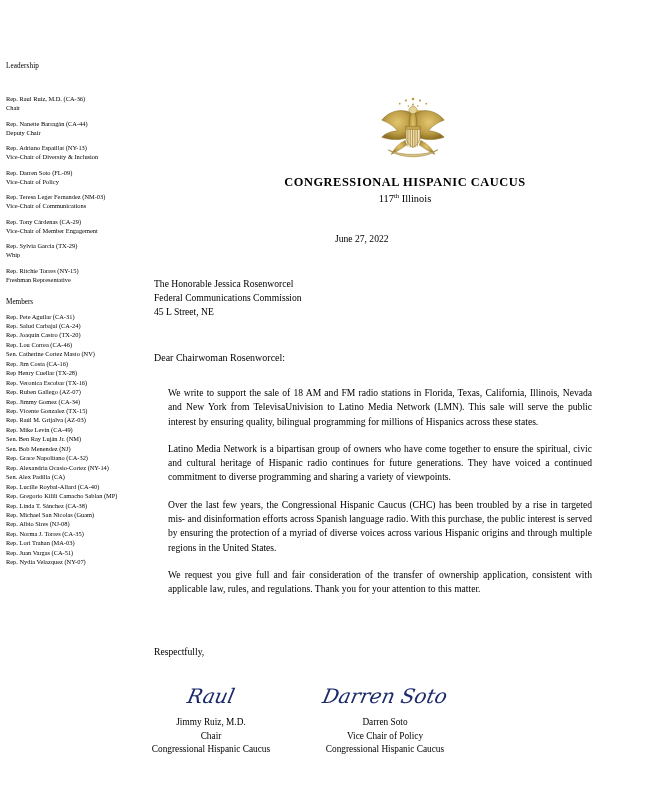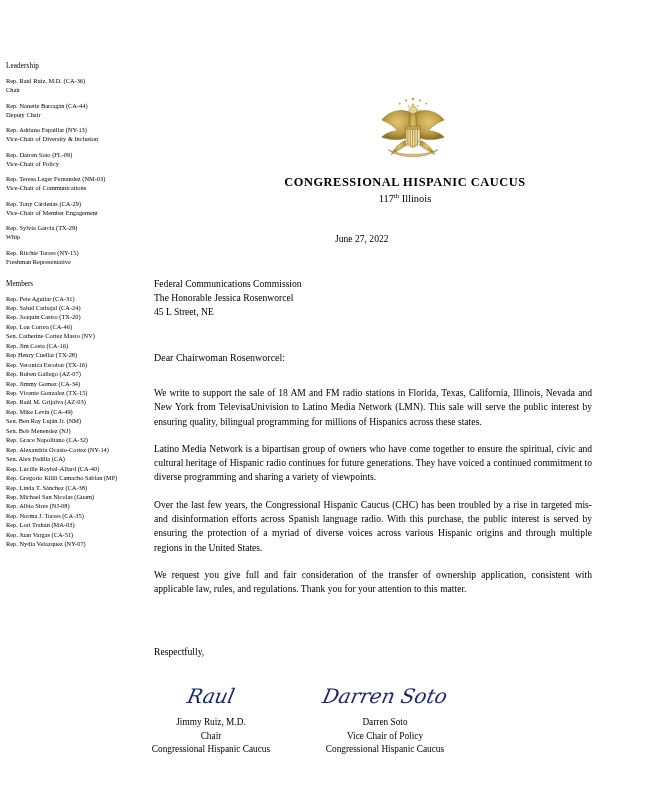--- a/index.html
+++ b/index.html
@@ -20,21 +20,21 @@
   
   .sidebar {
     position: absolute;
     left: 6px;
     top: 62px;
     width: 148px;
   }
   .side-head {
     font-family: "Liberation Serif", serif;
     font-size: 7.2px;
-    margin-bottom: 6px;
+    margin-bottom: 24px;
     letter-spacing: 0.1px;
   }
   .side-block {
     margin-bottom: 6.5px;
   }
   .side-name {
     font-size: 6.4px;
     line-height: 9px;
     white-space: nowrap;
   }
@@ -110,21 +110,21 @@
   .body-copy {
     position: absolute;
     left: 154px;
     top: 386px;
     width: 438px;
     font-size: 9.6px;
     line-height: 14.3px;
     text-align: justify;
   }
   .body-copy p {
-    margin: 0 0 13px 0;
+    margin: 0 0 13px 14px;
   }
 
   .respect {
     position: absolute;
     left: 154px;
     top: 646px;
     font-size: 9.6px;
   }
 
   
@@ -280,22 +280,22 @@
     <div class="member">Rep. Linda T. Sánchez (CA-38)</div>
     <div class="member">Rep. Michael San Nicolas (Guam)</div>
     <div class="member">Rep. Albio Sires (NJ-08)</div>
     <div class="member">Rep. Norma J. Torres (CA-35)</div>
     <div class="member">Rep. Lori Trahan (MA-03)</div>
     <div class="member">Rep. Juan Vargas (CA-51)</div>
     <div class="member">Rep. Nydia Velazquez (NY-07)</div>
   </div>
 
   <div class="addressee">
+    <div>The Honorable Jessica Rosenworcel</div>
     <div>Federal Communications Commission</div>
-    <div>The Honorable Jessica Rosenworcel</div>
     <div>45 L Street, NE</div>
   </div>
 
   <div class="salutation">Dear Chairwoman Rosenworcel:</div>
 
   <div class="body-copy">
     <p>We write to support the sale of 18 AM and FM radio stations in Florida, Texas, California, Illinois, Nevada and New York from TelevisaUnivision to Latino Media Network (LMN). This sale will serve the public interest by ensuring quality, bilingual programming for millions of Hispanics across these states.</p>
     <p>Latino Media Network is a bipartisan group of owners who have come together to ensure the spiritual, civic and cultural heritage of Hispanic radio continues for future generations. They have voiced a continued commitment to diverse programming and sharing a variety of viewpoints.</p>
     <p>Over the last few years, the Congressional Hispanic Caucus (CHC) has been troubled by a rise in targeted mis- and disinformation efforts across Spanish language radio. With this purchase, the public interest is served by ensuring the protection of a myriad of diverse voices across various Hispanic origins and through multiple regions in the United States.</p>
     <p>We request you give full and fair consideration of the transfer of ownership application, consistent with applicable law, rules, and regulations. Thank you for your attention to this matter.</p>

